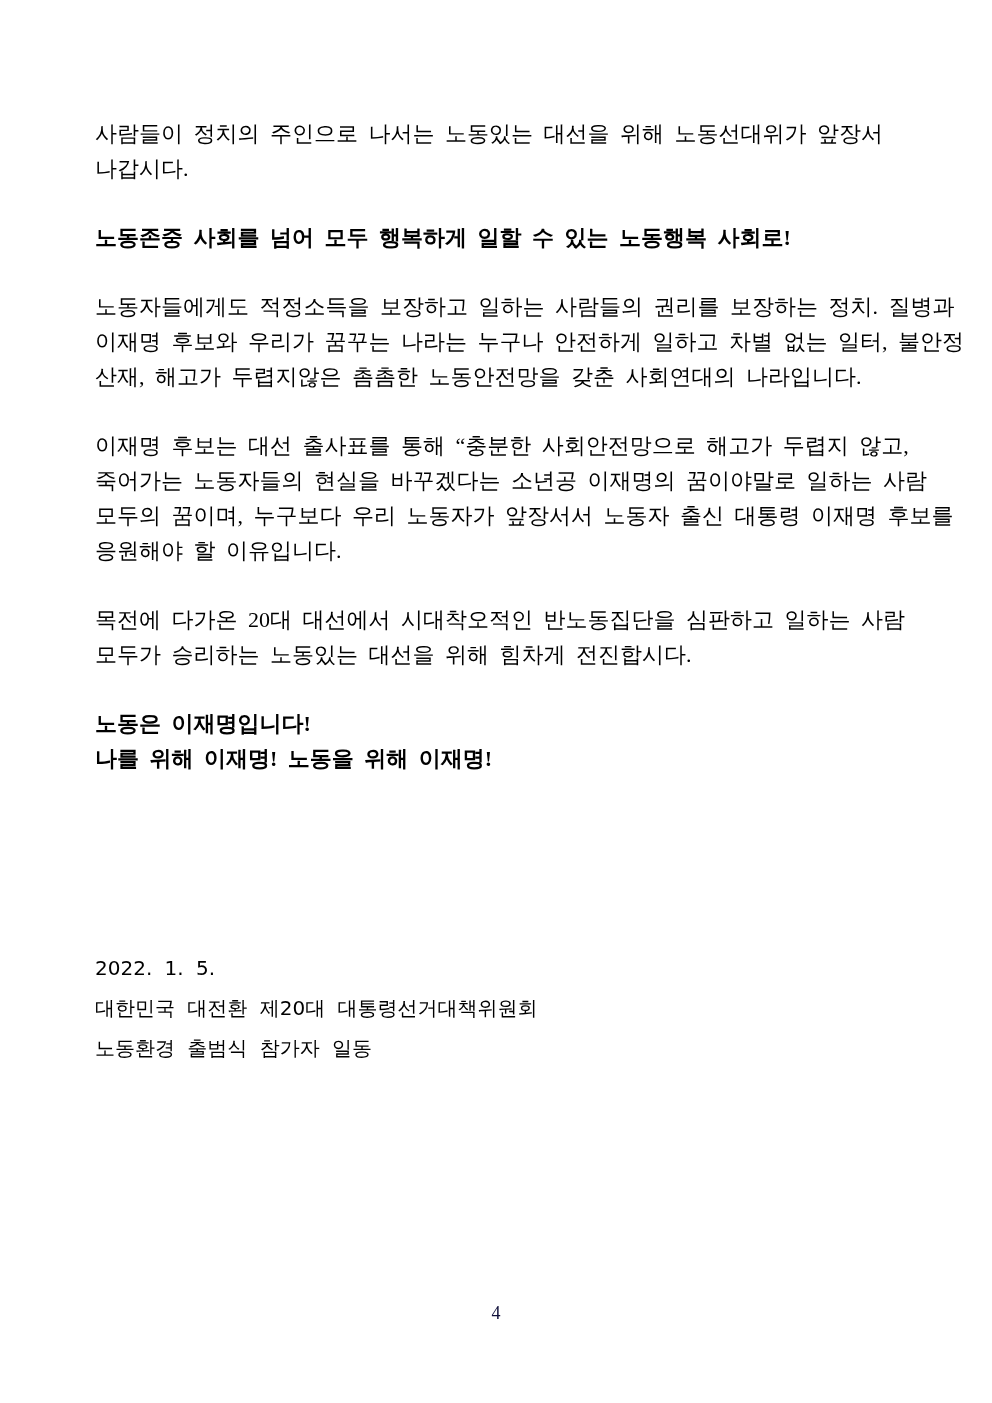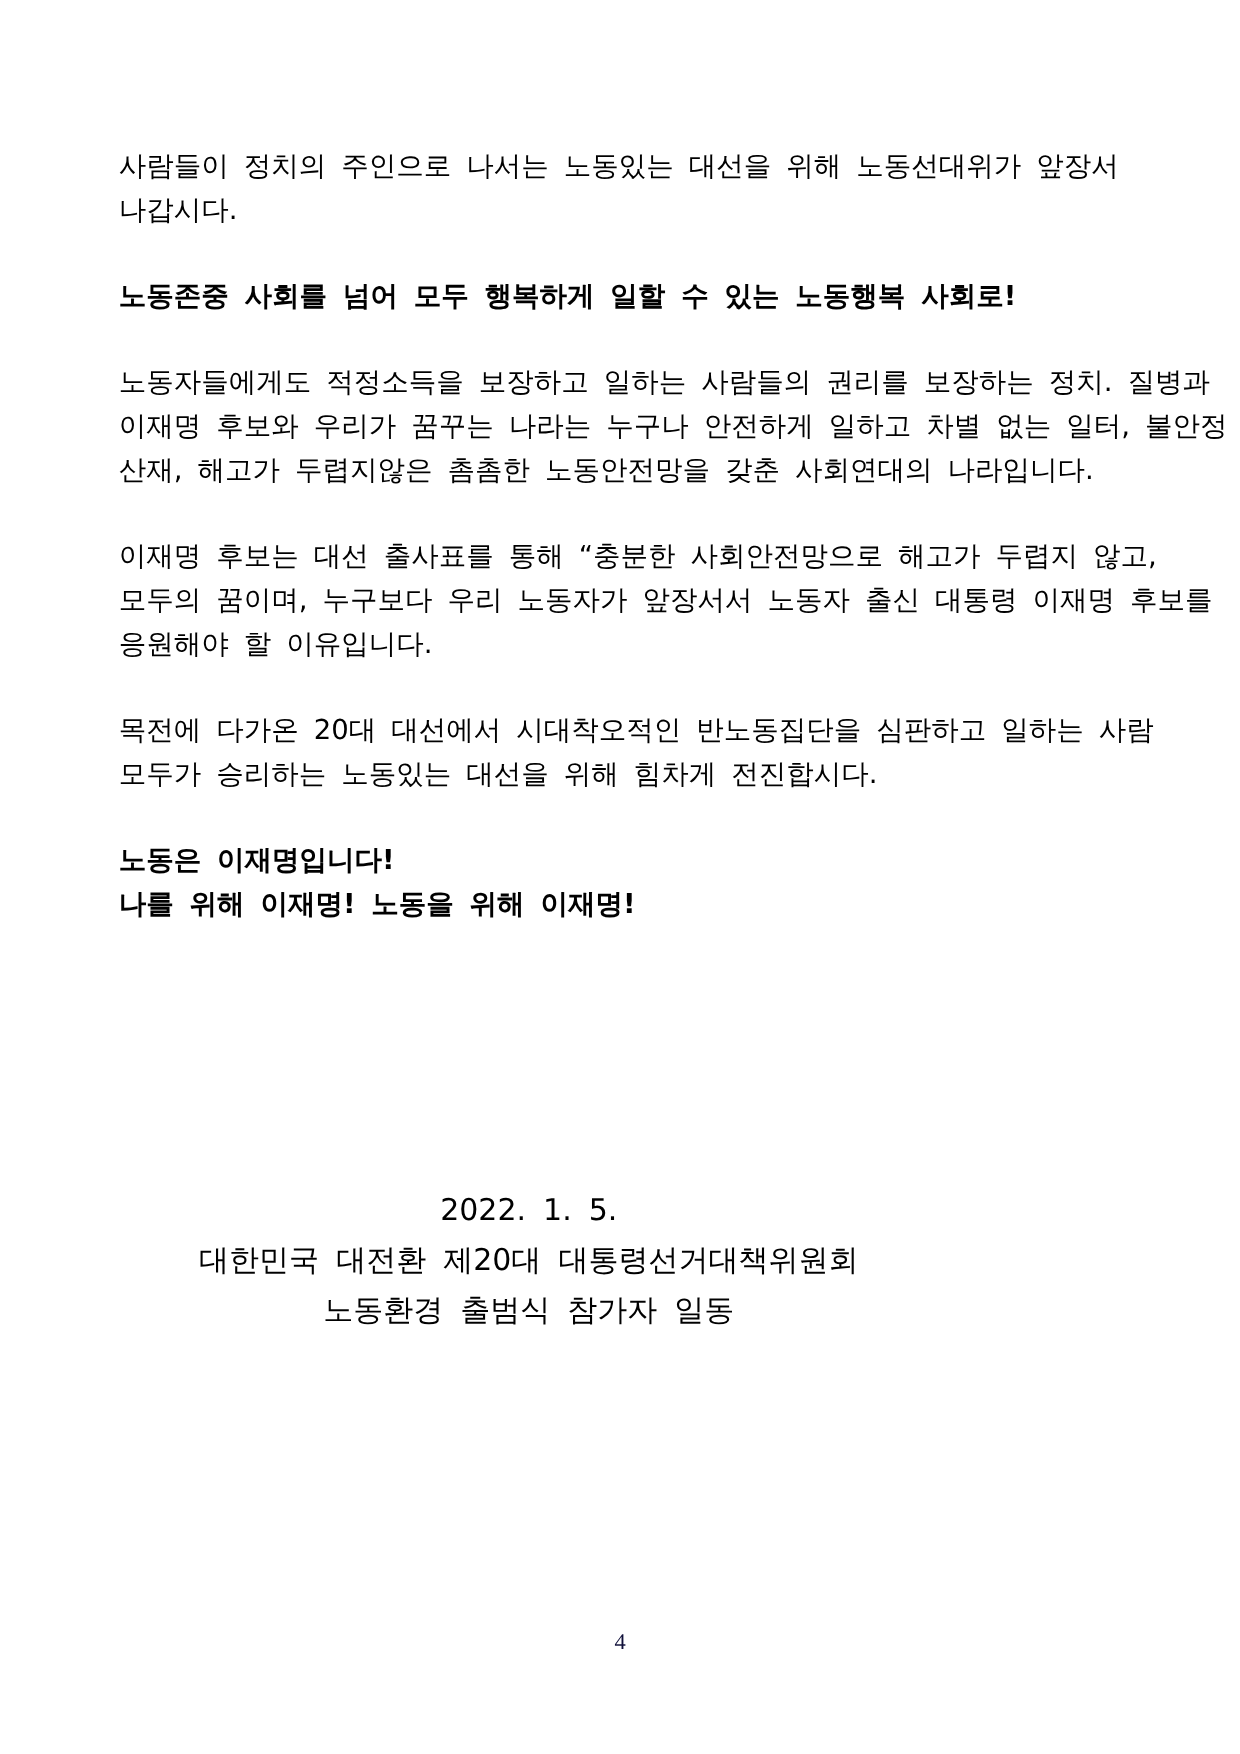--- a/index.html
+++ b/index.html
@@ -25,31 +25,32 @@
   .para {
     font-size: 22px;
     line-height: 35px;
     margin: 0 0 34px 0;
     word-spacing: 5px;
     letter-spacing: 0px;
     color: #000000;
   }
   .para .line {
     white-space: nowrap;
+    font-family: Liberation Serif, serif;
   }
   .bold {
     font-weight: bold;
   }
   .closing-block {
     position: absolute;
-    left: 78px;
+    left: 95px;
     top: 948px;
     width: 690px;
-    text-align: center;
-    font-size: 24px;
+    text-align: left;
+    font-size: 20px;
     line-height: 40px;
     word-spacing: 6px;
     color: #000000;
   }
   .page-number {
     position: absolute;
     top: 1303px;
     left: 0;
     width: 100%;
     text-align: center;
@@ -75,20 +76,21 @@
     </div>
 
     <div class="para">
       <div class="line">노동자들에게도 적정소득을 보장하고 일하는 사람들의 권리를 보장하는 정치. 질병과</div>
       <div class="line">이재명 후보와 우리가 꿈꾸는 나라는 누구나 안전하게 일하고 차별 없는 일터, 불안정</div>
       <div class="line">산재, 해고가 두렵지않은 촘촘한 노동안전망을 갖춘 사회연대의 나라입니다.</div>
     </div>
 
     <div class="para">
       <div class="line">이재명 후보는 대선 출사표를 통해 “충분한 사회안전망으로 해고가 두렵지 않고,</div>
+      <div class="line">죽어가는 노동자들의 현실을 바꾸겠다는 소년공 이재명의 꿈이야말로 일하는 사람</div>
       <div class="line">모두의 꿈이며, 누구보다 우리 노동자가 앞장서서 노동자 출신 대통령 이재명 후보를</div>
       <div class="line">응원해야 할 이유입니다.</div>
     </div>
 
     <div class="para">
       <div class="line">목전에 다가온 20대 대선에서 시대착오적인 반노동집단을 심판하고 일하는 사람</div>
       <div class="line">모두가 승리하는 노동있는 대선을 위해 힘차게 전진합시다.</div>
     </div>
 
     <div class="para bold">

